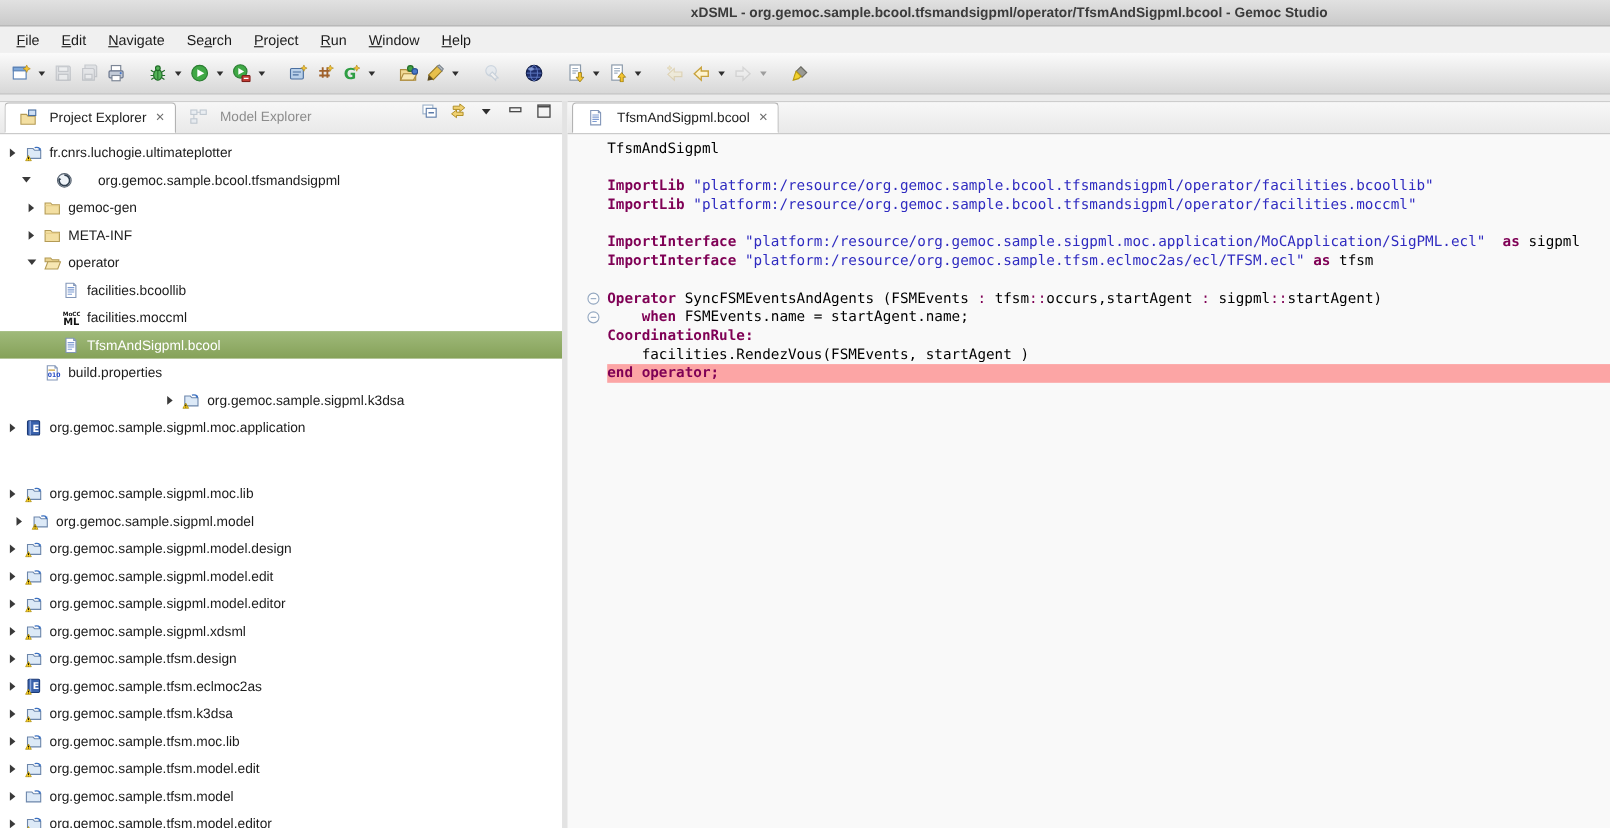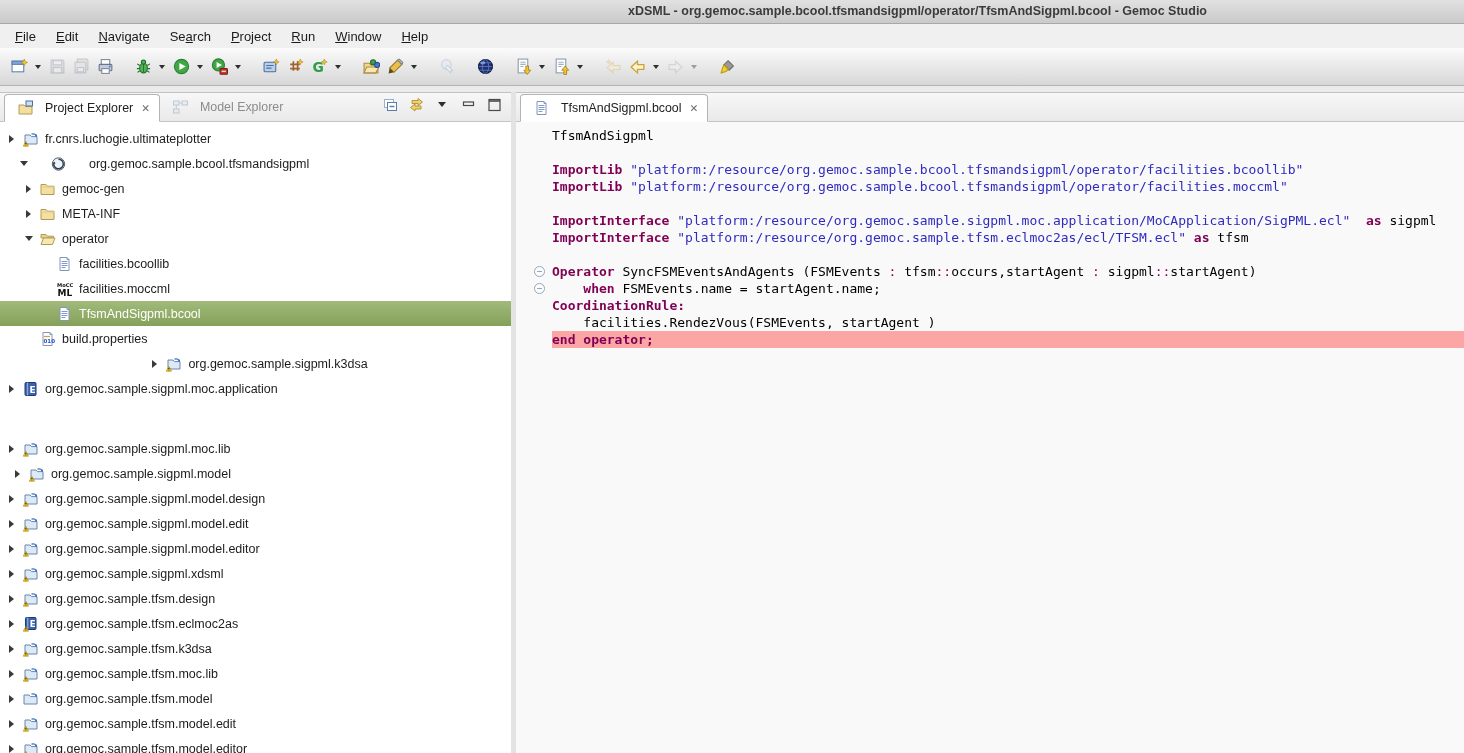--- a/index.html
+++ b/index.html
@@ -21,21 +21,21 @@
   .ic{width:17px;height:17px;}
   .dd-arrow{width:0;height:0;border-left:3.5px solid transparent;border-right:3.5px solid transparent;border-top:4px solid #2e2e2e;}
   .tb-item.disabled{opacity:.4;}
 
   
   .workbench{display:flex;height:661px;padding-top:6px;background:#ebebeb;}
   .panel-left{width:511px;background:#fff;display:flex;flex-direction:column;border-top:1px solid #c2c2c2;}
   .divider{width:5px;background:#e3e3e3;}
   .panel-editor{flex:1;background:#f9f9f9;display:flex;flex-direction:column;border-top:1px solid #c2c2c2;}
 
-  .tabbar{height:28px;flex:none;display:flex;align-items:center;background:linear-gradient(#f7f7f7,#e9e9e9);border-bottom:1px solid #c5c5c5;padding-left:4px;}
+  .tabbar{height:28px;flex:none;display:flex;align-items:flex-start;background:linear-gradient(#f7f7f7,#e9e9e9);border-bottom:1px solid #c5c5c5;padding-left:4px;}
   .tab{display:flex;align-items:center;gap:5px;height:26px;padding:0 9px;font-size:12.4px;border-radius:4px 4px 0 0;cursor:default;}
   .tab.active{background:#fff;border:1px solid #b3b3b3;border-bottom:1px solid #fff;margin-bottom:-1px;color:#222;}
   .tab.inactive{color:#8c8c8c;}
   .tab.inactive .tic{opacity:.55;}
   .tab-close{font-size:10.5px;color:#6f6f6f;margin-left:3px;}
   .view-tools{margin-left:auto;display:flex;align-items:center;gap:10px;padding-right:9px;padding-bottom:5px;}
   .vt{width:16px;height:16px;display:flex;align-items:center;justify-content:center;background:none;border:none;padding:0;}
   .chev{width:0;height:0;border-left:4.5px solid transparent;border-right:4.5px solid transparent;border-top:5px solid #2e2e2e;}
 
   
@@ -618,30 +618,30 @@
         <div class="tree-row" style="padding-left: 4px;">
           <span class="tw col"></span>
           <svg class="tic">
             <use href="#i-project-warn"></use>
           </svg>
           <span class="tlabel">org.gemoc.sample.tfsm.moc.lib</span>
         </div>
         <div class="tree-row" style="padding-left: 4px;">
           <span class="tw col"></span>
           <svg class="tic">
+            <use href="#i-project-warn"></use>
+          </svg>
+          <span class="tlabel">org.gemoc.sample.tfsm.model.edit</span>
+        </div>
+        <div class="tree-row" style="padding-left: 4px;">
+          <span class="tw col"></span>
+          <svg class="tic">
             <use href="#i-project"></use>
           </svg>
           <span class="tlabel">org.gemoc.sample.tfsm.model</span>
-        </div>
-        <div class="tree-row" style="padding-left: 4px;">
-          <span class="tw col"></span>
-          <svg class="tic">
-            <use href="#i-project-warn"></use>
-          </svg>
-          <span class="tlabel">org.gemoc.sample.tfsm.model.edit</span>
         </div>
         <div class="tree-row" style="padding-left: 4px;">
           <span class="tw col"></span>
           <svg class="tic">
             <use href="#i-project-warn"></use>
           </svg>
           <span class="tlabel">org.gemoc.sample.tfsm.model.editor</span>
         </div>
       </div>
   </div>

